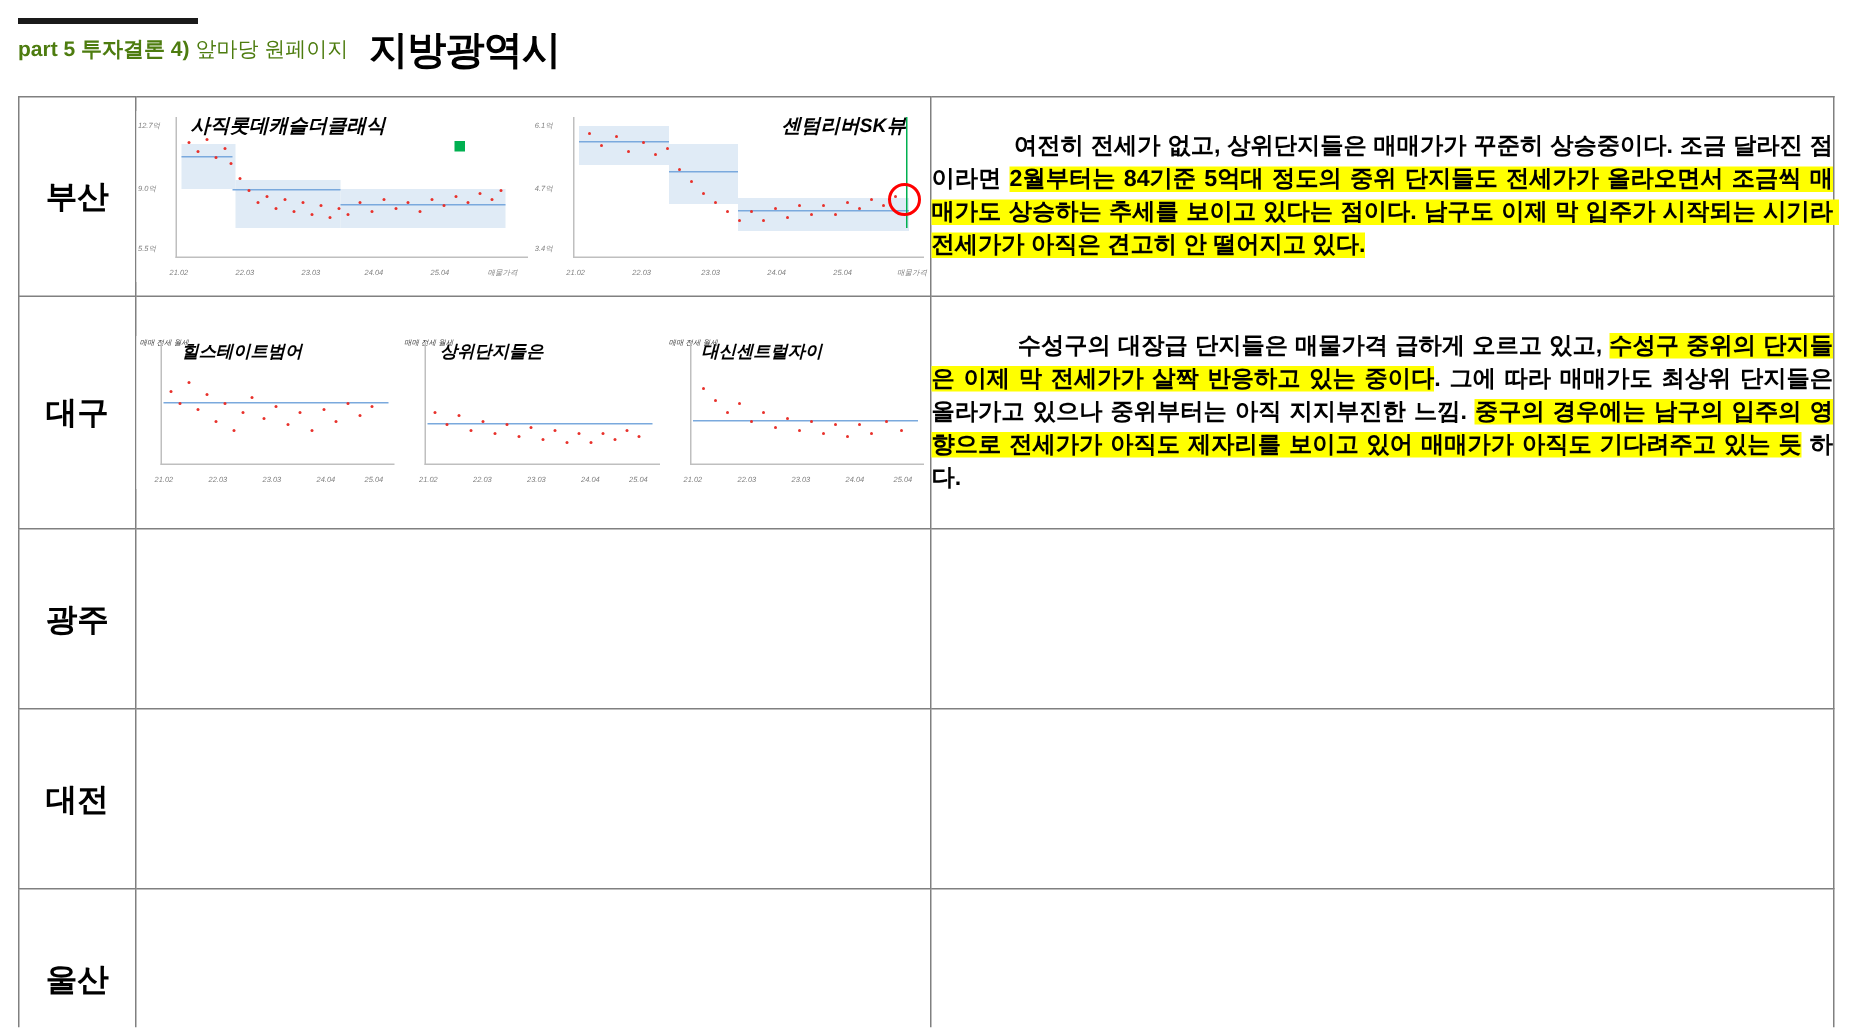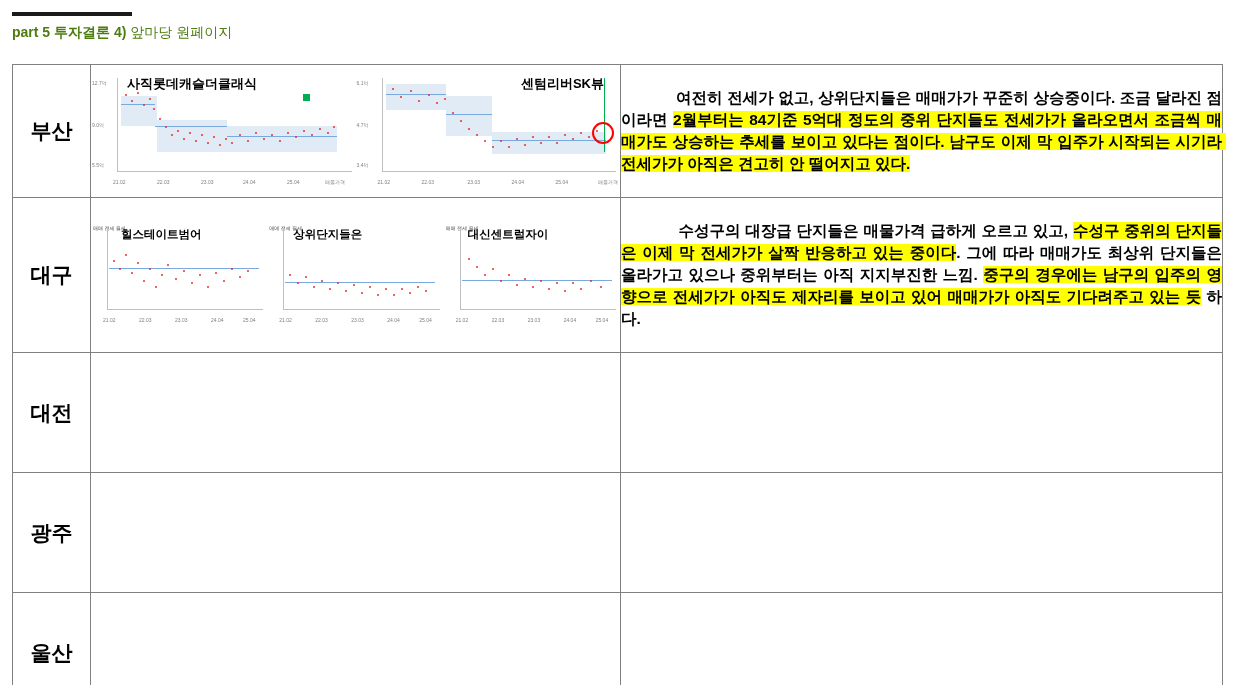--- a/index.html
+++ b/index.html
@@ -93,21 +93,21 @@
     font-size: 15.5px;
     line-height: 1.42;
     color: #000000;
     font-weight: bold;
     text-align: justify;
     white-space: pre-wrap;
     word-break: break-all;
   }
   .hl { background: #ffff00; }
 
-  .chart-cell { padding: 2px 2px; }
+  .chart-cell { padding: 2px 2px; font-style: italic; }
   .chart-pair { display: flex; width: 100%; height: 100%; }
   .chart-box { position: relative; flex: 1 1 0; }
 
   
   .mini {
     position: relative;
     width: 100%;
     background: #ffffff;
   }
   .mini .axis-l, .mini .axis-b {
@@ -162,20 +162,21 @@
 <body>
 
 <div class="page">
 
   <div class="header">
     <div class="header-rule"></div>
     <div class="breadcrumb">
       <span class="bc-strong">part 5 투자결론 4)</span>
       <span class="bc-light">앞마당 원페이지</span>
     </div>
+    <div class="page-title">지방광역시</div>
   </div>
 
   <table class="tbl">
     <colgroup>
       <col class="col-region">
         <col class="col-chart">
         <col class="col-note">
     </colgroup>
     <tbody>
 
@@ -401,31 +402,31 @@
           </div>
         </td>
         <td class="note-cell">
           <div class="note-text">
             <span>수성구의 대장급 단지들은 매물가격 급하게 오르고 있고, </span><span class="hl">수성구 중위의 단지들은 이제 막 전세가가 살짝 반응하고 있는 중이다</span><span>. 그에 따라 매매가도 최상위 단지들은 올라가고 있으나 중위부터는 아직 지지부진한 느낌. </span><span class="hl">중구의 경우에는 남구의 입주의 영향으로 전세가가 아직도 제자리를 보이고 있어 매매가가 아직도 기다려주고 있는 듯</span><span> 하다.</span>
           </div>
         </td>
       </tr>
 
       <tr style="height:120px">
-        <td class="region-cell">대전</td>
+        <td class="region-cell">광주</td>
         <td class="chart-cell">
             <div class="empty-cell"></div>
           </td>
         <td class="note-cell">
             <div class="note-text"></div>
           </td>
       </tr>
 
       <tr style="height:120px">
-        <td class="region-cell">광주</td>
+        <td class="region-cell">대전</td>
         <td class="chart-cell">
             <div class="empty-cell"></div>
           </td>
         <td class="note-cell">
             <div class="note-text"></div>
           </td>
       </tr>
 
       <tr style="height:120px">
         <td class="region-cell">울산</td>

